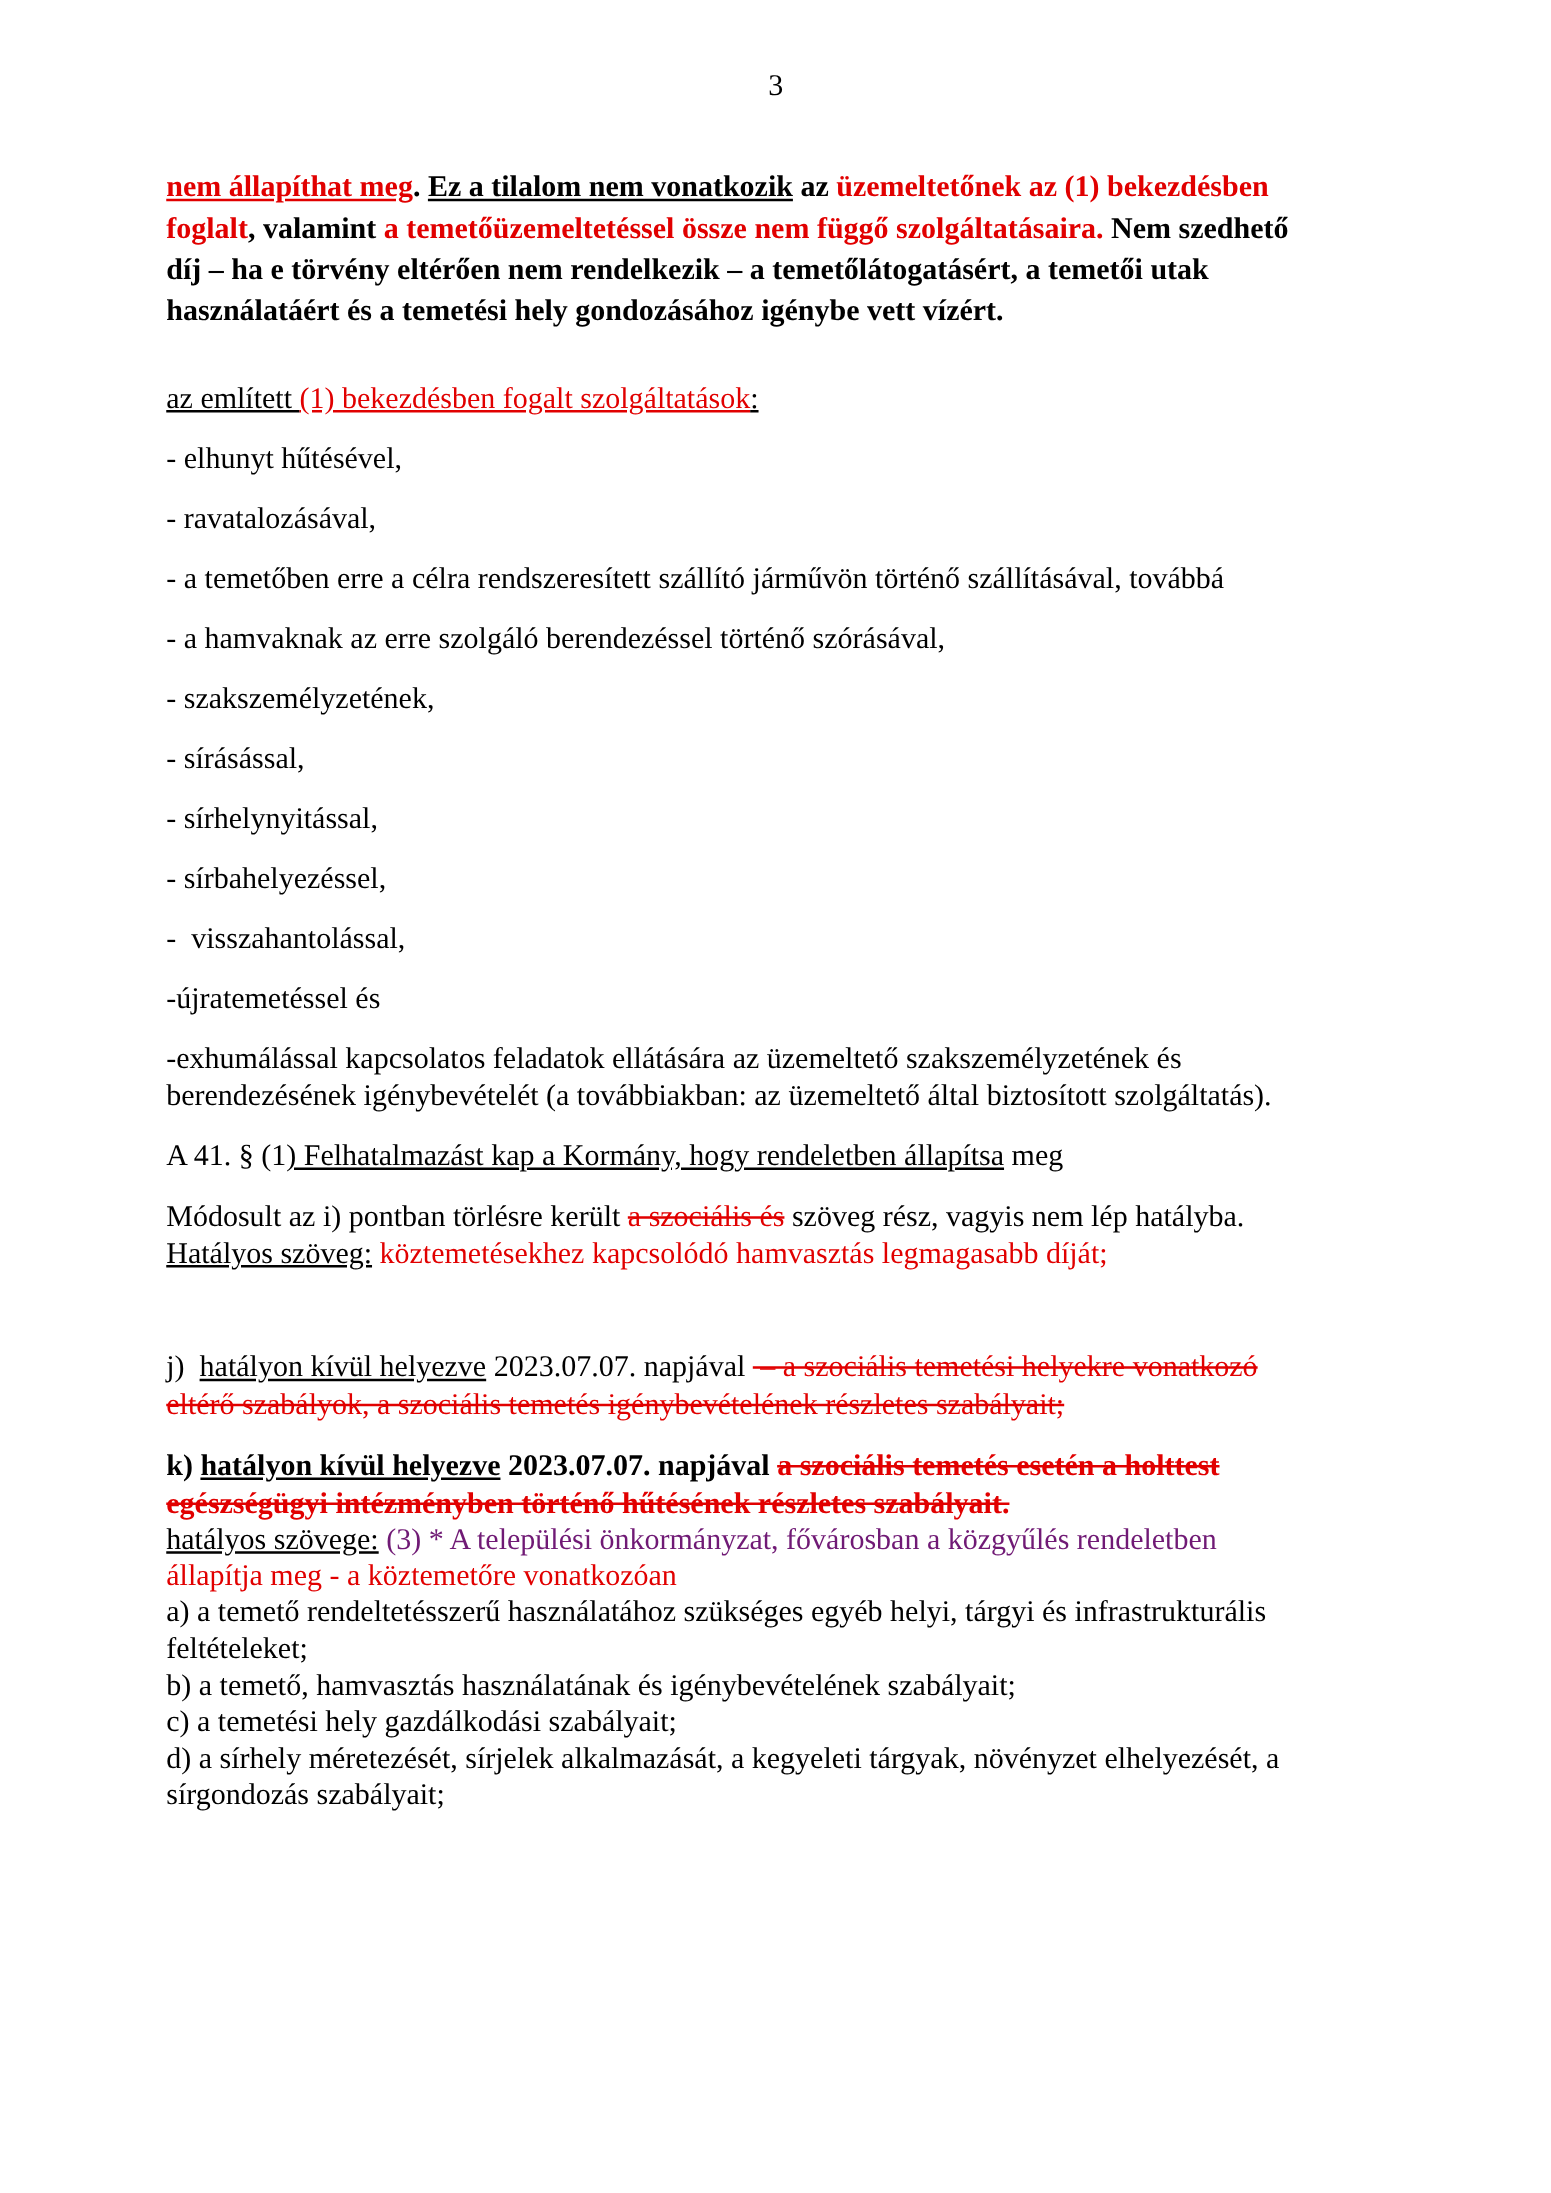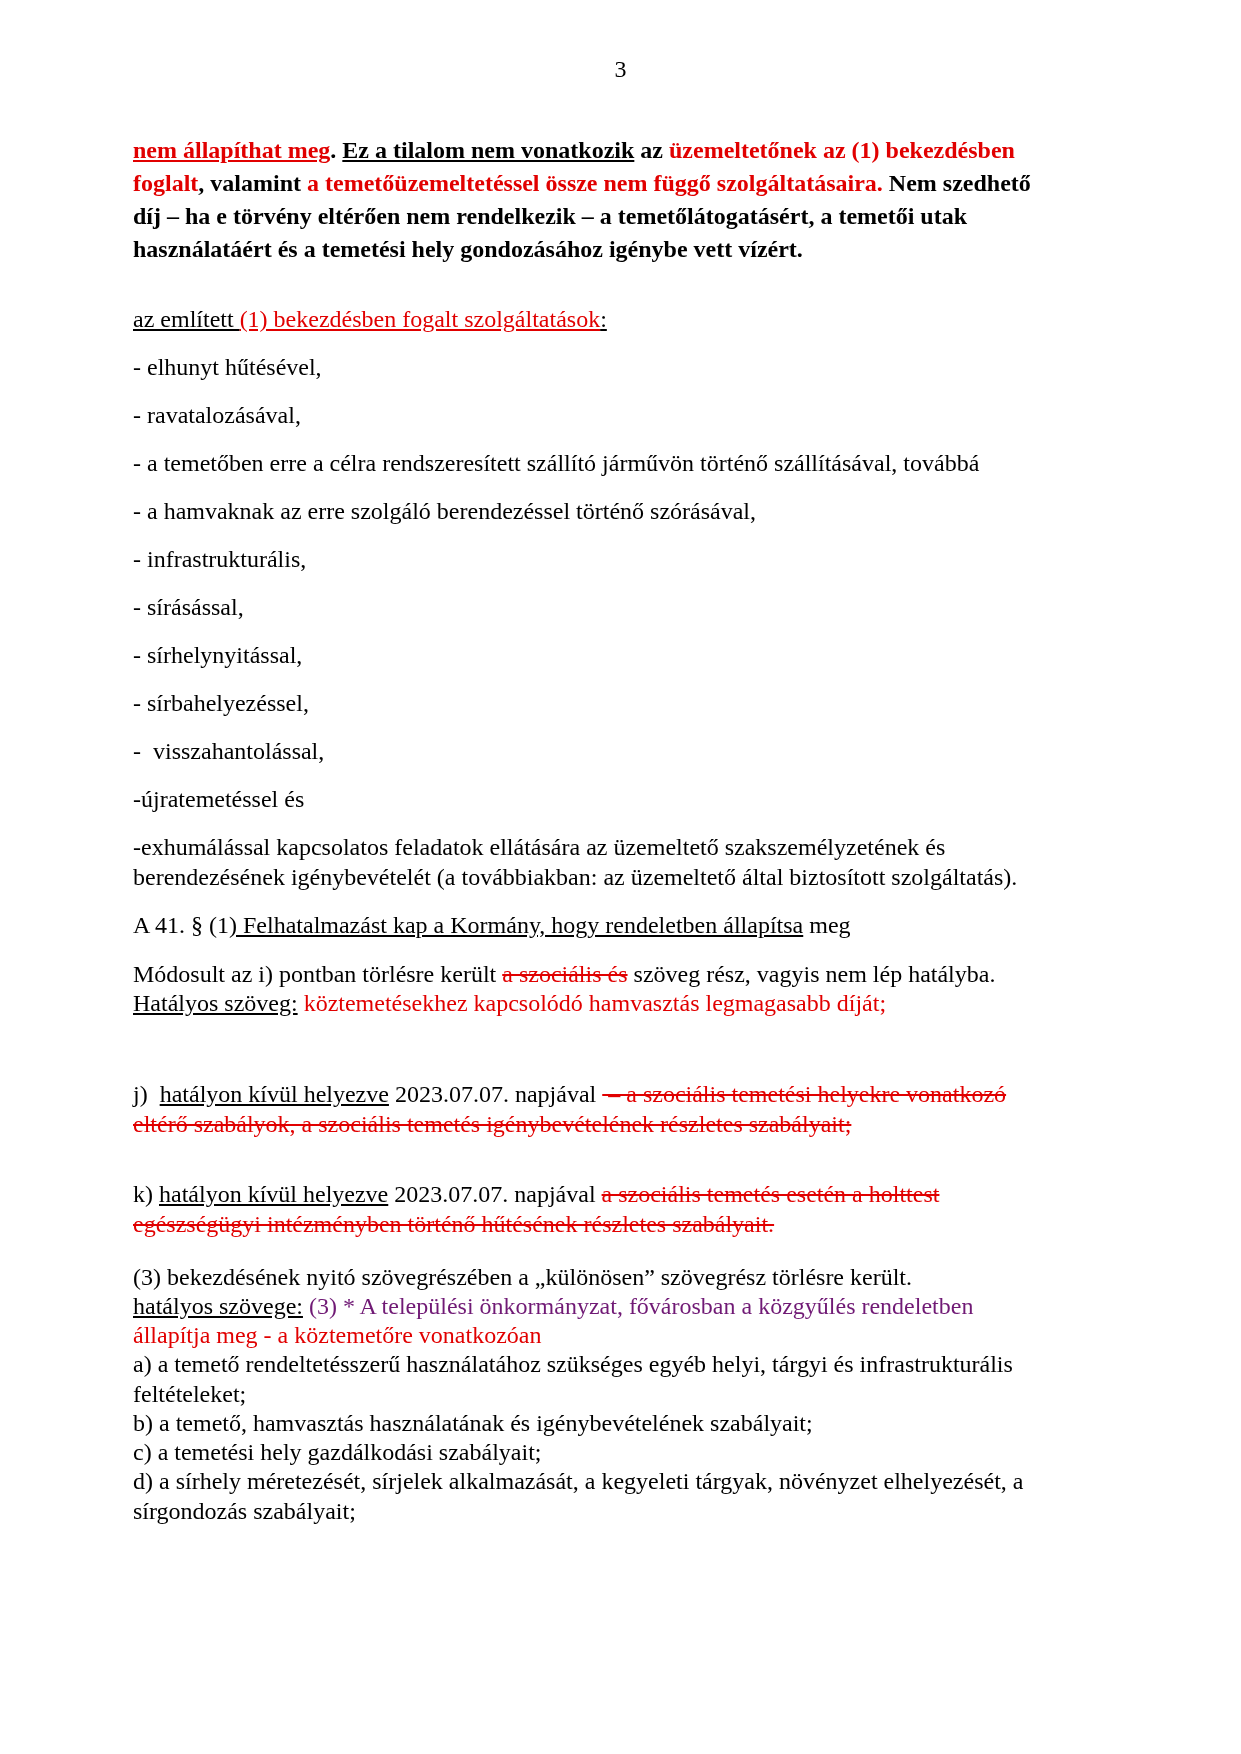--- a/index.html
+++ b/index.html
@@ -27,47 +27,46 @@
   }
   .intro{font-weight:bold;line-height:1.38;}
   .label{margin-top:38px;}
   .list-item{margin-top:18px;}
   .closing{margin-top:18px;}
   .section-heading{margin-top:75px;}
   .law{margin-top:18px;}
   .mod-first{margin-top:19px;}
   .tight{margin-top:0;line-height:1.22;}
   .point{margin-top:60px;}
-  .point2{margin-top:40px;}
+  .point2{margin-top:19px;font-weight:bold;}
   .block3-first{margin-top:24px;line-height:1.22;}
 </style>
 </head>
 <body>
 
 <div class="page">
   <p class="page-number">3</p>
   <div>
       <p class="p intro"><span class="run" style="color: rgb(225, 0, 0); text-decoration: underline;">nem állapíthat meg</span><span class="run">. </span><span class="run" style="text-decoration: underline;">Ez a tilalom nem vonatkozik</span><span class="run"> az </span><span class="run" style="color: rgb(225, 0, 0);">üzemeltetőnek az (1) bekezdésben</span><br><span class="run" style="color: rgb(225, 0, 0);">foglalt</span><span class="run">, valamint </span><span class="run" style="color: rgb(225, 0, 0);">a temetőüzemeltetéssel össze nem függő szolgáltatásaira.</span><span class="run"> Nem szedhető</span><br><span class="run">díj – ha e törvény eltérően nem rendelkezik – a temetőlátogatásért, a temetői utak</span><br><span class="run">használatáért és a temetési hely gondozásához igénybe vett vízért.</span></p>
       <p class="p label"><span class="run" style="text-decoration: underline;">az említett </span><span class="run" style="color: rgb(225, 0, 0); text-decoration: underline;">(1) bekezdésben fogalt szolgáltatások</span><span class="run" style="text-decoration: underline;">:</span></p>
       <p class="p list-item"><span class="run">- elhunyt hűtésével,</span></p>
       <p class="p list-item"><span class="run">- ravatalozásával,</span></p>
       <p class="p list-item"><span class="run">- a temetőben erre a célra rendszeresített szállító járművön történő szállításával, továbbá</span></p>
       <p class="p list-item"><span class="run">- a hamvaknak az erre szolgáló berendezéssel történő szórásával,</span></p>
-      <p class="p list-item"><span class="run">- infrastrukturális,</span></p>
+      <p class="p list-item"><span class="run">- szakszemélyzetének,</span></p>
       <p class="p list-item"><span class="run">- sírásással,</span></p>
       <p class="p list-item"><span class="run">- sírhelynyitással,</span></p>
       <p class="p list-item"><span class="run">- sírbahelyezéssel,</span></p>
       <p class="p list-item"><span class="run">-  visszahantolással,</span></p>
       <p class="p list-item"><span class="run">-újratemetéssel és</span></p>
       <p class="p closing"><span class="run">-exhumálással kapcsolatos feladatok ellátására az üzemeltető szakszemélyzetének és</span><br><span class="run">berendezésének igénybevételét (a továbbiakban: az üzemeltető által biztosított szolgáltatás).</span></p>
       <p class="p law"><span class="run">A 41. § (1</span><span class="run" style="text-decoration: underline;">) Felhatalmazást kap a Kormány, hogy rendeletben állapítsa</span><span class="run"> meg</span></p>
       <p class="p mod-first"><span class="run">Módosult az i) pontban törlésre került </span><span class="run" style="color: rgb(225, 0, 0); text-decoration: line-through;">a szociális és</span><span class="run"> szöveg rész, vagyis nem lép hatályba.</span></p>
       <p class="p tight"><span class="run" style="text-decoration: underline;">Hatályos szöveg:</span><span class="run"> </span><span class="run" style="color: rgb(225, 0, 0);">köztemetésekhez kapcsolódó hamvasztás legmagasabb díját;</span></p>
       <p class="p point"><span class="run">j)  </span><span class="run" style="text-decoration: underline;">hatályon kívül helyezve</span><span class="run"> 2023.07.07. napjával </span><span class="run" style="color: rgb(225, 0, 0); text-decoration: line-through;"> – a szociális temetési helyekre vonatkozó</span><br><span class="run" style="color: rgb(225, 0, 0); text-decoration: line-through;">eltérő szabályok, a szociális temetés igénybevételének részletes szabályait;</span></p>
       <p class="p point2"><span class="run">k) </span><span class="run" style="text-decoration: underline;">hatályon kívül helyezve</span><span class="run"> 2023.07.07. napjával </span><span class="run" style="color: rgb(225, 0, 0); text-decoration: line-through;">a szociális temetés esetén a holttest</span><br><span class="run" style="color: rgb(225, 0, 0); text-decoration: line-through;">egészségügyi intézményben történő hűtésének részletes szabályait.</span></p>
-      <p class="p block3-first"><span class="run">(3) bekezdésének nyitó szövegrészében a „különösen” szövegrész törlésre került.</span></p>
       <p class="p tight"><span class="run" style="text-decoration: underline;">hatályos szövege:</span><span class="run"> </span><span class="run" style="color: #701a75;">(3) * A települési önkormányzat, fővárosban a közgyűlés rendeletben</span><br><span class="run" style="color: rgb(225, 0, 0);">állapítja meg - a köztemetőre vonatkozóan</span></p>
       <p class="p tight"><span class="run">a) a temető rendeltetésszerű használatához szükséges egyéb helyi, tárgyi és infrastrukturális</span><br><span class="run">feltételeket;</span></p>
       <p class="p tight"><span class="run">b) a temető, hamvasztás használatának és igénybevételének szabályait;</span></p>
       <p class="p tight"><span class="run">c) a temetési hely gazdálkodási szabályait;</span></p>
       <p class="p tight"><span class="run">d) a sírhely méretezését, sírjelek alkalmazását, a kegyeleti tárgyak, növényzet elhelyezését, a</span><br><span class="run">sírgondozás szabályait;</span></p>
     </div>
 </div>
 
 </body></html>

